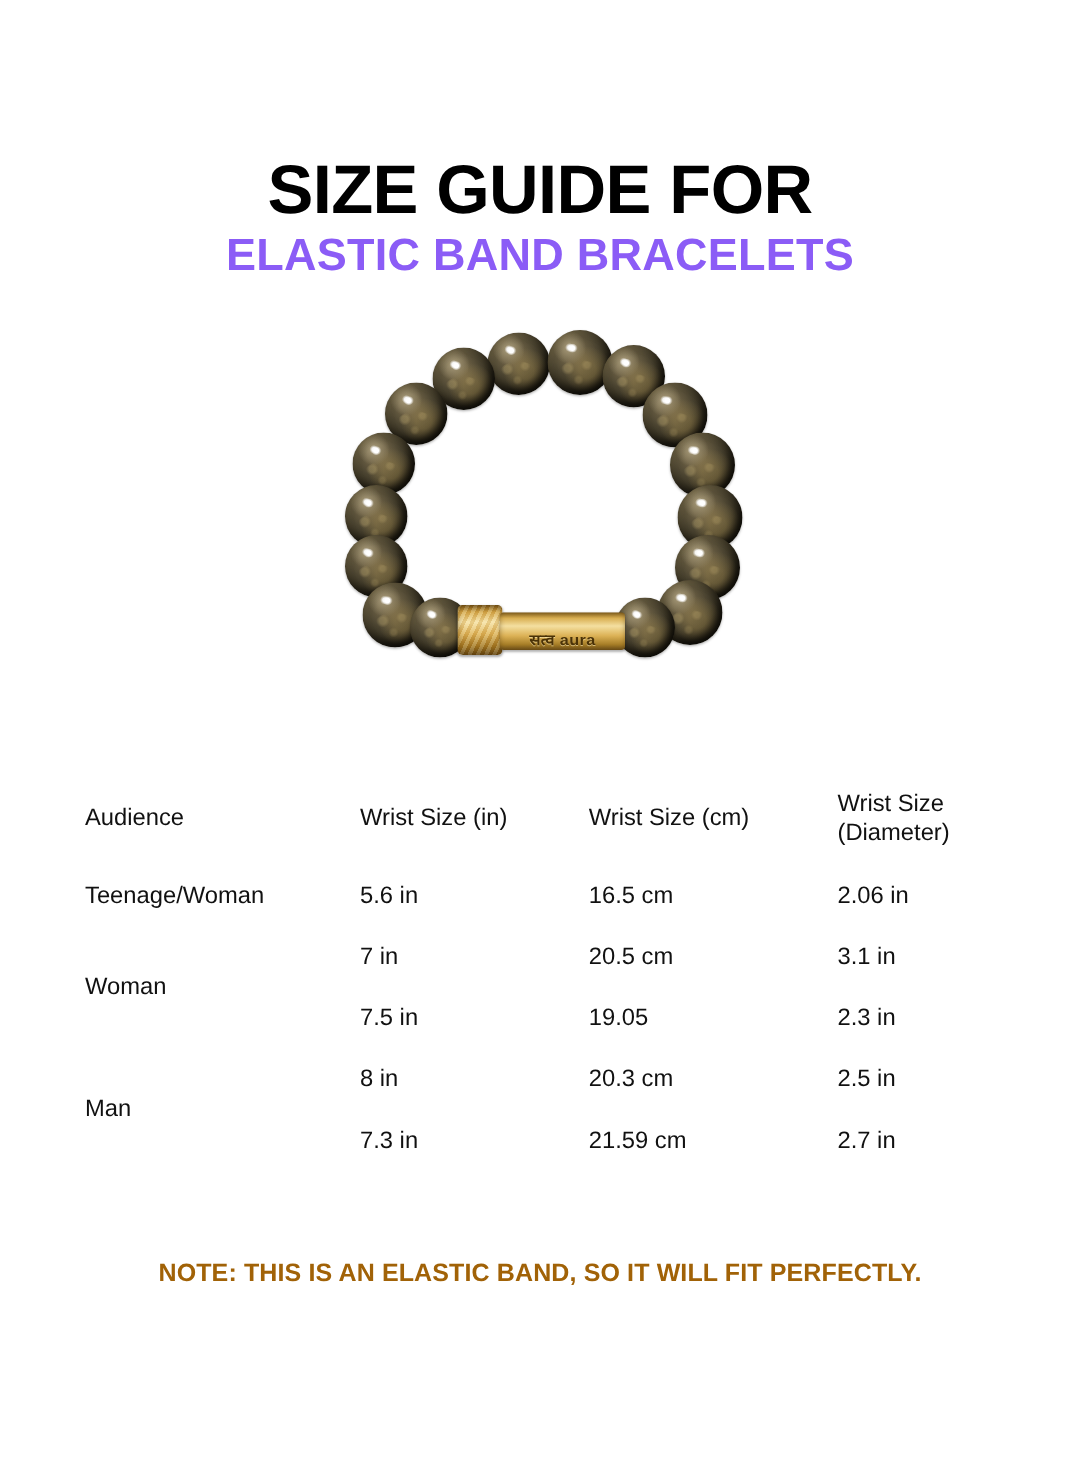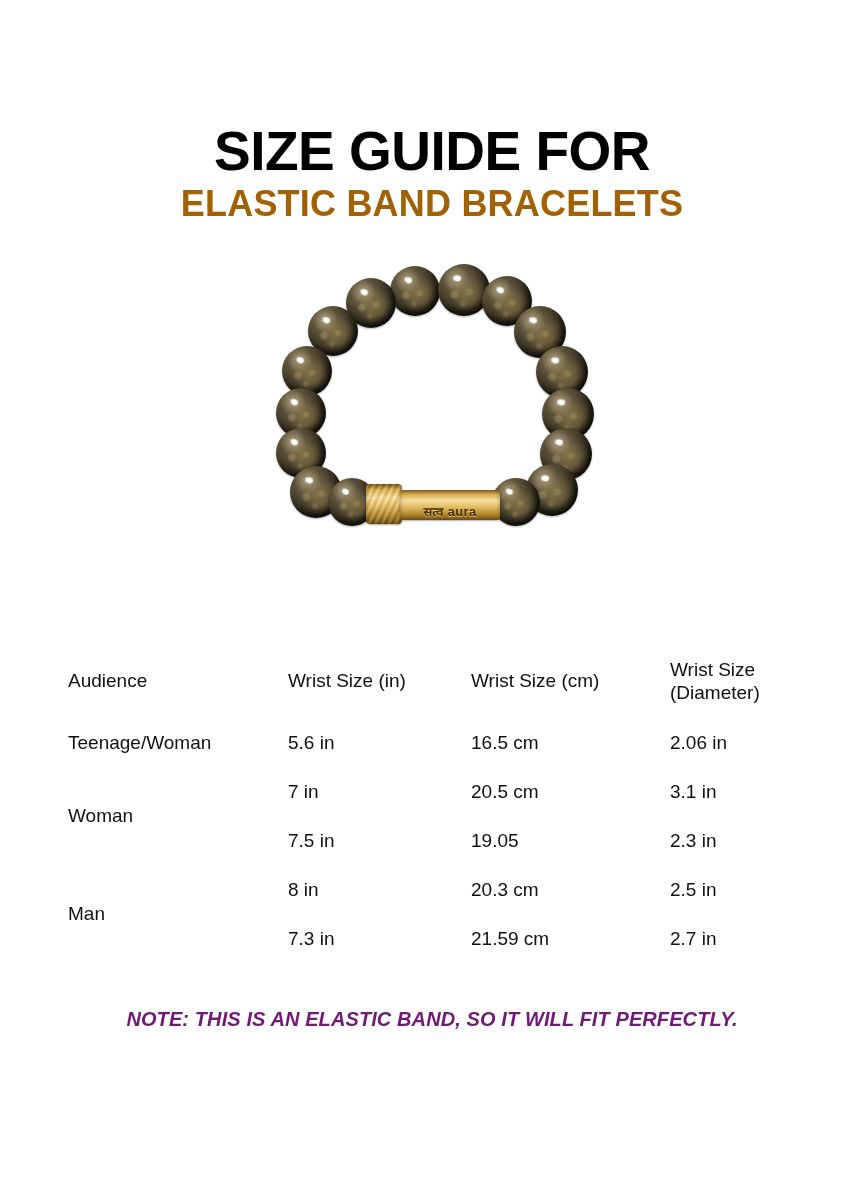--- a/index.html
+++ b/index.html
@@ -31,21 +31,21 @@
     line-height: 1.0;
     color: #000000;
     display: block;
     margin-top: 36px;
   }
   .title-line2 {
     font-size: 36px;
     font-weight: bold;
     letter-spacing: 0.2px;
     line-height: 1.05;
-    color: #a16207;
+    color: #8b5cf6;
     display: block;
     margin-top: 6px;
     text-align: center;
   }
 
   
   .product-figure {
     position: absolute;
     left: 262px;
     top: 262px;
@@ -126,21 +126,21 @@
     letter-spacing: 0.3px;
     text-shadow: 0 1px 0 rgba(255,238,190,0.55);
     white-space: nowrap;
     transform: scaleY(0.92);
   }
 
   
   .size-table {
     position: absolute;
     left: 48px;
-    top: 644px;
+    top: 618px;
     width: 752px;
     border-collapse: collapse;
     table-layout: fixed;
   }
   .size-table col.c-aud  { width: 220px; }
   .size-table col.c-in   { width: 183px; }
   .size-table col.c-cm   { width: 199px; }
   .size-table col.c-dia  { width: 150px; }
 
   .size-table th,
@@ -171,22 +171,21 @@
   
   .note {
     position: absolute;
     left: 0;
     top: 1008px;
     width: 864px;
     text-align: center;
     font-size: 20px;
     font-weight: bold;
     letter-spacing: 0.1px;
-    color: #701a75;
-    font-style: italic;
+    color: #a16207;
   }
 </style>
 </head>
 <body>
 
 <div class="title-block">
   <span class="title-line1">SIZE GUIDE FOR</span>
   <span class="title-line2">ELASTIC BAND BRACELETS</span>
 </div>
 

